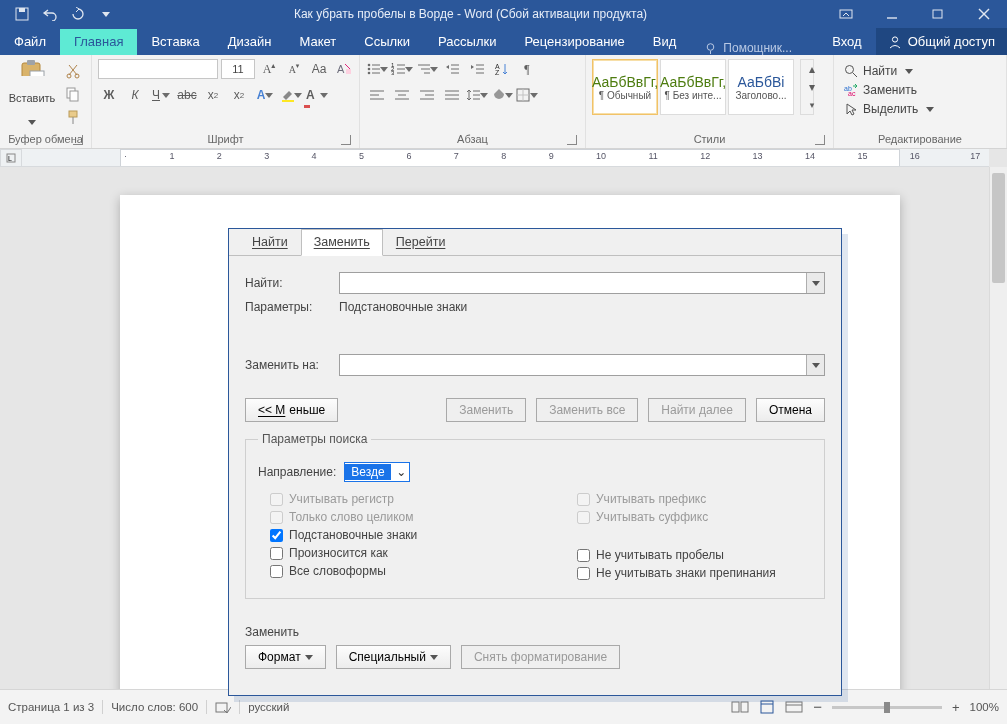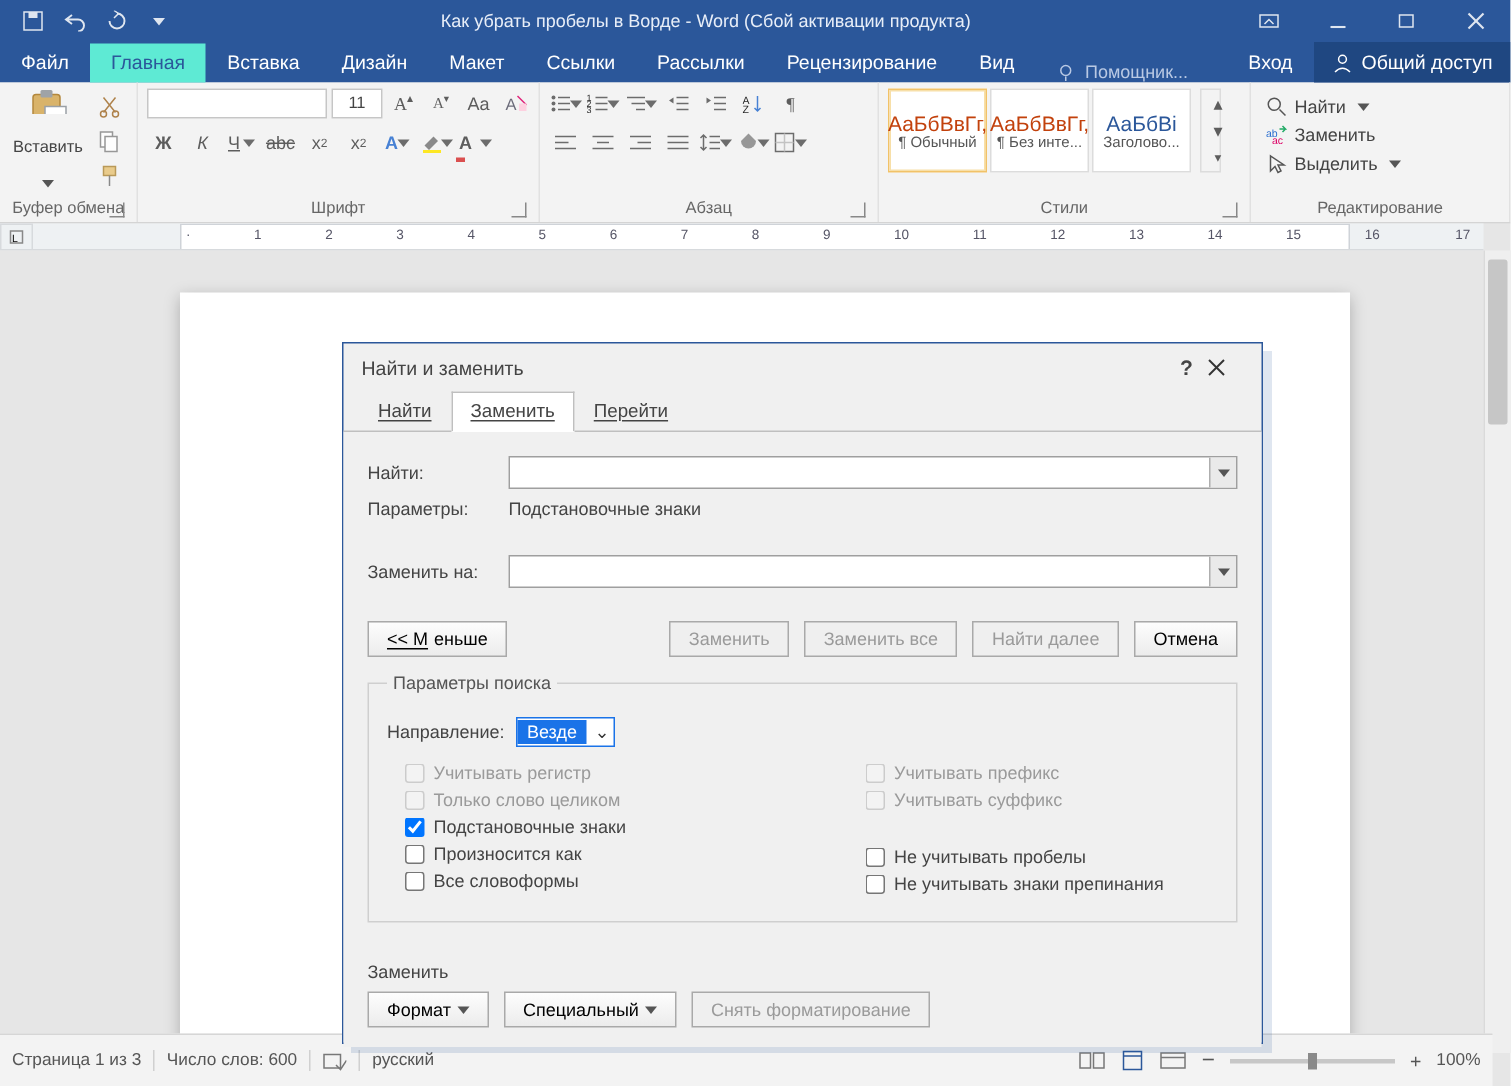--- a/index.html
+++ b/index.html
@@ -31,39 +31,39 @@
   .dlaunch::after { content: ""; position: absolute; right: -1px; bottom: -1px; width: 4px; height: 4px; border-right: 1px solid #888; border-bottom: 1px solid #888; transform: rotate(-45deg) translate(3px,0); display:none; }
 
   .big-btn { display: flex; flex-direction: column; align-items: center; justify-content: center; width: 52px; height: 66px; gap: 16px; text-align: center; }
   .mini { width: 22px; height: 20px; display: flex; align-items: center; justify-content: center; opacity: .85; }
 
   .font-size-box { width: 34px; height: 20px; border: 1px solid #c6c6c6; background: #fff; text-align: center; font-size: 11px; line-height: 18px; }
   .font-name-box { width: 120px; height: 20px; border: 1px solid #c6c6c6; background: #fff; padding-left: 4px; font-size: 11px; line-height: 18px; }
 
   .style-gallery { display: flex; gap: 2px; }
   .style-card { width: 66px; height: 56px; border: 1px solid #dcdcdc; background: #fff; display: flex; flex-direction: column; align-items: center; justify-content: center; font-size: 10px; color: #555; }
-  .style-card .sample { font-size: 14px; color: #c2410c; }
+  .style-card .sample { font-size: 14px; color: #4d7c0f; }
   .style-card.first { border-color: #f1c268; box-shadow: inset 0 0 0 1px #f7dfa8; }
 
   .edit-links { display: flex; flex-direction: column; gap: 3px; padding-top: 4px; }
   .edit-link { display: flex; align-items: center; gap: 5px; font-size: 12px; color: #444; padding: 1px 4px; }
 
   
   .ruler-corner { position: absolute; left: 0; top: 149px; width: 22px; height: 18px; background: #eef1f3; border: 1px solid #d7dadd; display:flex; align-items:center; justify-content:center;}
   .h-ruler { position: absolute; left: 22px; right: 18px; top: 149px; height: 18px; background: #eef1f3; border-bottom: 1px solid #d7dadd; overflow:hidden; font-size:10px; color:#556; }
   .h-ruler .page-ruler { position:absolute; left:98px; width:780px; height:18px; background:#fff; border:1px solid #cfd3d8; }
   .doc-area { position: absolute; left: 0; right: 0; top: 167px; bottom: 22px; background: #e6e6e6; overflow: hidden; }
   .page { position: absolute; left: 120px; top: 28px; width: 780px; height: 1000px; background: #fff; box-shadow: 0 3px 10px rgba(0,0,0,.25); }
   .doc-snippets { position:absolute; left: 804px; top: 130px; display:flex; flex-direction:column; gap:24px; font-size:16px; color:#333; }
 
   .v-scroll { position: absolute; right: 0; top: 167px; bottom: 22px; width: 18px; background: #efefef; border-left: 1px solid #dadada; }
   .v-thumb { position: absolute; left: 2px; right: 2px; top: 6px; height: 110px; background: #c6c6c6; border-radius: 2px; }
 
   
-  .statusbar { position: absolute; left: 0; right: 12px; bottom: 0; height: 22px; background: #f3f3f3; border-top: 1px solid #d6d6d6; display: flex; align-items: center; font-size: 11.5px; color: #555; padding: 17px 8px; }
+  .statusbar { position: absolute; left: 0; right: 0; bottom: 0; height: 22px; background: #f3f3f3; border-top: 1px solid #d6d6d6; display: flex; align-items: center; font-size: 11.5px; color: #555; padding: 17px 8px; }
   .statusbar .sep { width: 1px; height: 14px; background: #d0d0d0; margin: 0 8px; }
   .status-right { margin-left: auto; display: flex; align-items: center; gap: 10px; }
   .zoom-track { width: 110px; height: 3px; background: #c7c7c7; position: relative; }
   .zoom-knob { position: absolute; left: 50%; top: -4px; width: 6px; height: 11px; background: #8a8a8a; transform: translateX(-50%); }
   .dialog { position: absolute; left: 228px; top: 228px; width: 614px; height: 468px; background: #f0f0f0; border: 1px solid #2b579a; box-shadow: 6px 6px 0 rgba(43,87,154,.15); z-index: 50; }
   .dlg-title { height: 32px; display: flex; align-items: center; padding: 0 8px 0 12px; font-size: 13px; }
   .dlg-title .spacer { flex: 1; }
   .dlg-tabs { display: flex; gap: 0; padding-left: 10px; }
   .dlg-tab { padding: 5px 12px 6px; border: 1px solid transparent; font-size: 12.5px; }
   .dlg-tab.active { background: #fff; border: 1px solid #bfbfbf; border-bottom: 1px solid #fff; z-index: 2; }
@@ -486,52 +486,41 @@
     <span style="margin-top:18px">ься</span>
     <span style="margin-top:44px">от</span>
     <span>эту</span>
   </div>
 </div>
 <div class="v-scroll">
     <div class="v-thumb"></div>
   </div>
 
 <div class="dialog">
-  <div class="dlg-title">
-    <span>Найти и заменить</span>
-    <span class="spacer"></span>
-    <span style="width:28px;text-align:center;font-weight:bold;font-size:14px">?</span>
-    <span style="width:28px;text-align:center">
-        <svg width="12" height="12">
-          <line x1="1" y1="1" x2="11" y2="11" stroke="#333" stroke-width="1.3"></line>
-          <line x1="11" y1="1" x2="1" y2="11" stroke="#333" stroke-width="1.3"></line>
-        </svg>
-      </span>
-  </div>
   <div class="dlg-tabs">
     <div class="dlg-tab"><span class="u">Найти</span></div>
     <div class="dlg-tab active"><span style="text-decoration:underline;text-underline-offset:2px">Заменить</span></div>
     <div class="dlg-tab"><span class="u">Перейти</span></div>
   </div>
   <div class="dlg-tabline"></div>
 
   <div class="dlg-body">
     <div class="fld-row">
       <div class="fld-label"><span>Найти:</span></div>
       <div class="fld-input dd">
           <div class="dd-btn">
             <span class="caret-down"></span>
           </div>
         </div>
     </div>
     <div class="fld-row" style="margin-top:2px">
       <div class="fld-label">Параметры:</div>
       <div>Подстановочные знаки</div>
     </div>
-    <div class="fld-row" style="margin-top:24px">
+    <div class="fld-row" style="margin-top:40px">
       <div class="fld-label"><span>Заменить на:</span></div>
       <div class="fld-input dd">
           <div class="dd-btn">
             <span class="caret-down"></span>
           </div>
         </div>
     </div>
 
     <div class="row-btns">
       <button class="btn">

